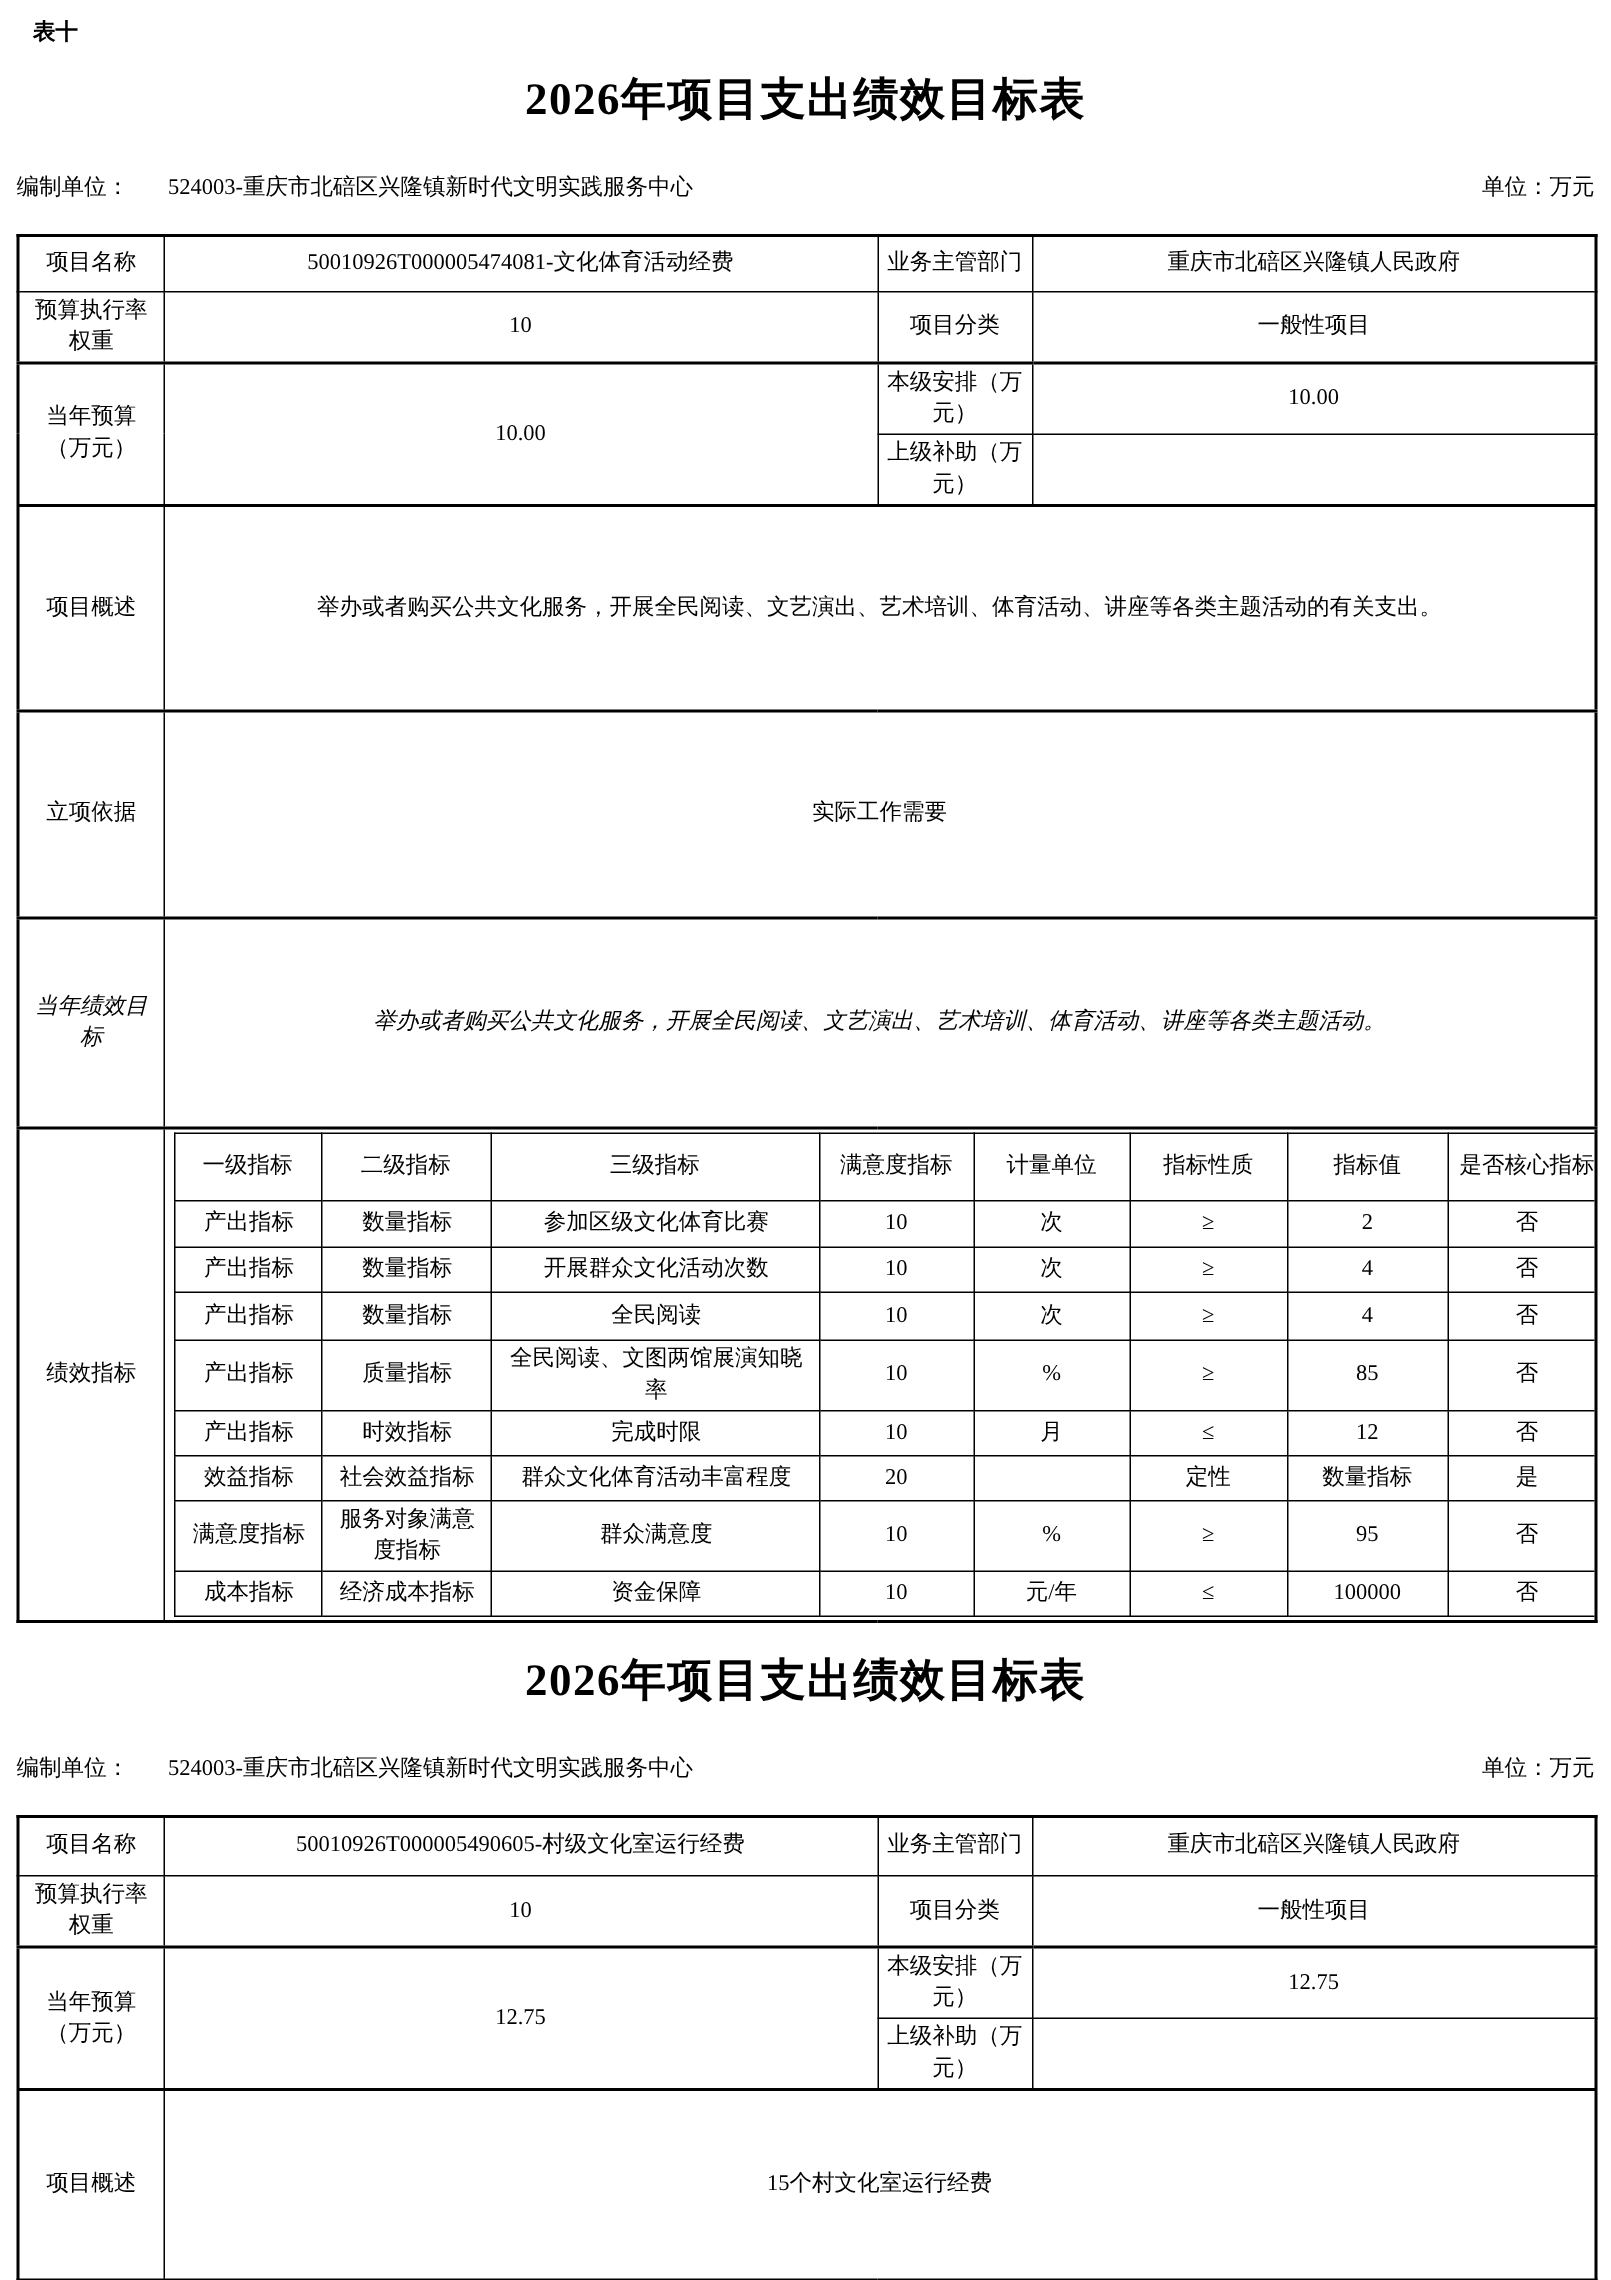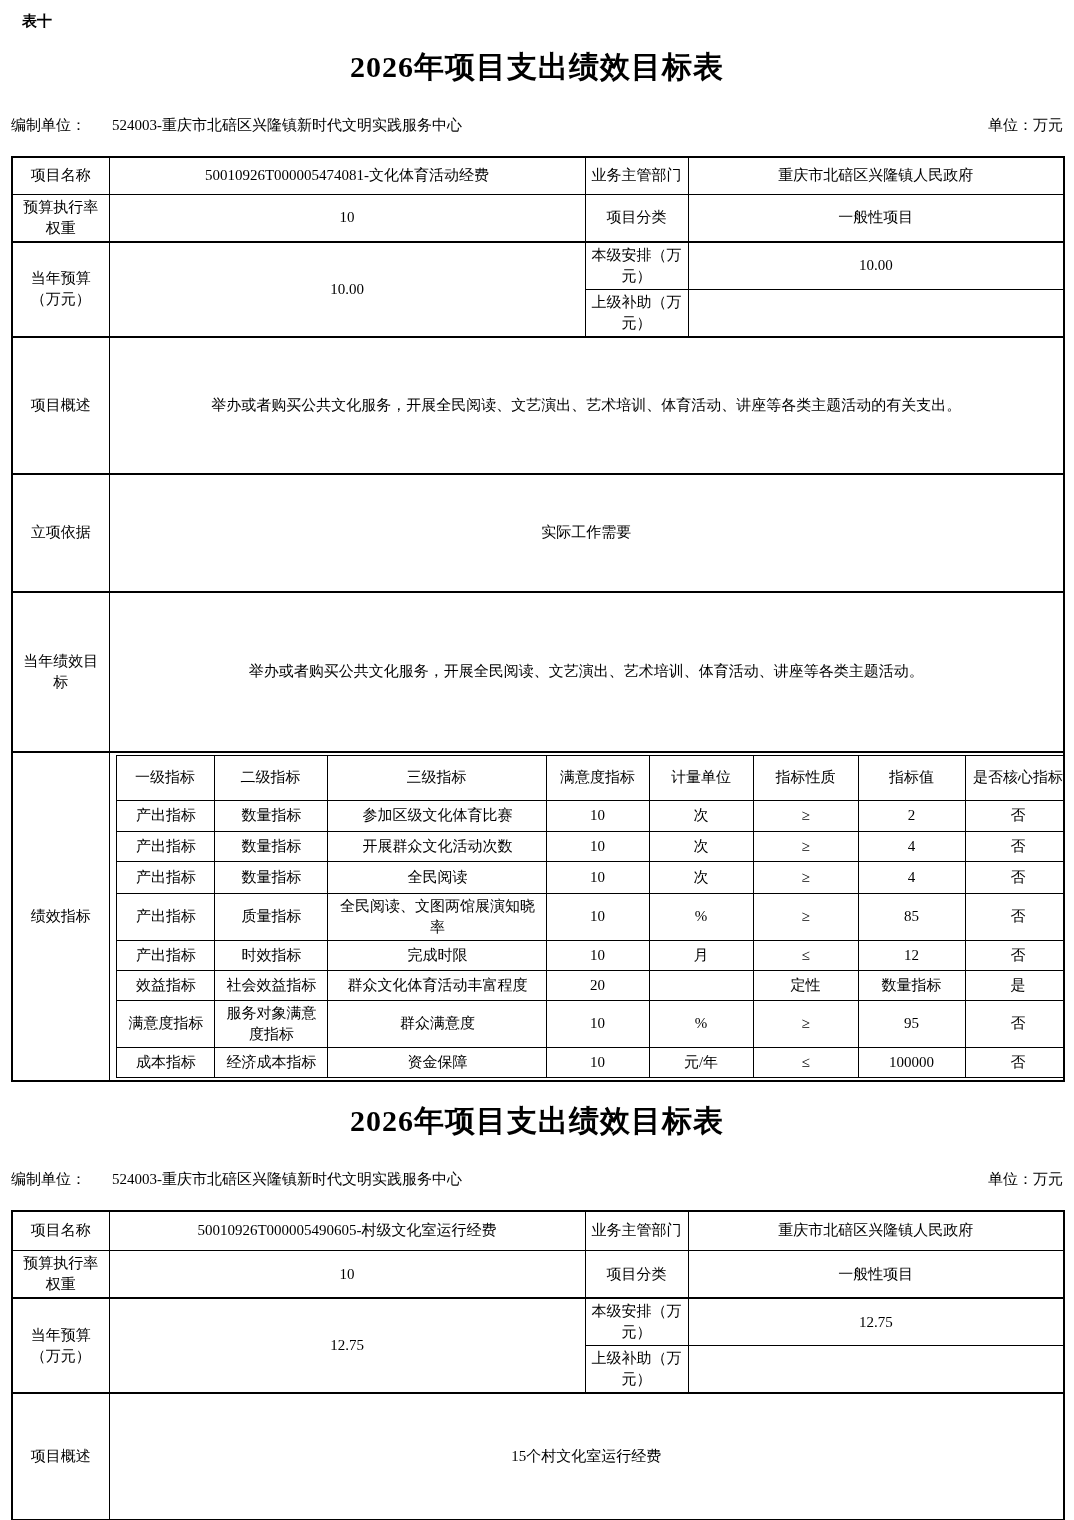--- a/index.html
+++ b/index.html
@@ -59,22 +59,22 @@
   }
   table.grid tr.tt > td { border-top-width: 2px; }
   td.lbl { white-space: pre-line; }
   td.al { text-align: left; }
   td.nopad { padding: 0; }
   
   tr.rh37  { height: 37px; }
   tr.rh43  { height: 43px; }
   tr.rh36  { height: 36px; }
   tr.rh137 { height: 137px; }
-  tr.rh118 { height: 118px; }
-  tr.rh132 { height: 160px; }
+  tr.rh118 { height: 138px; }
+  tr.rh132 { height: 140px; font-style: italic; }
   tr.rh40  { height: 40px; }
   tr.rh39  { height: 39px; }
   tr.rh127 { height: 127px; }
   
   table.sub {
     border-collapse: collapse;
     table-layout: fixed;
     width: 100%;
     height: 100%;
     font-size: 15px;

